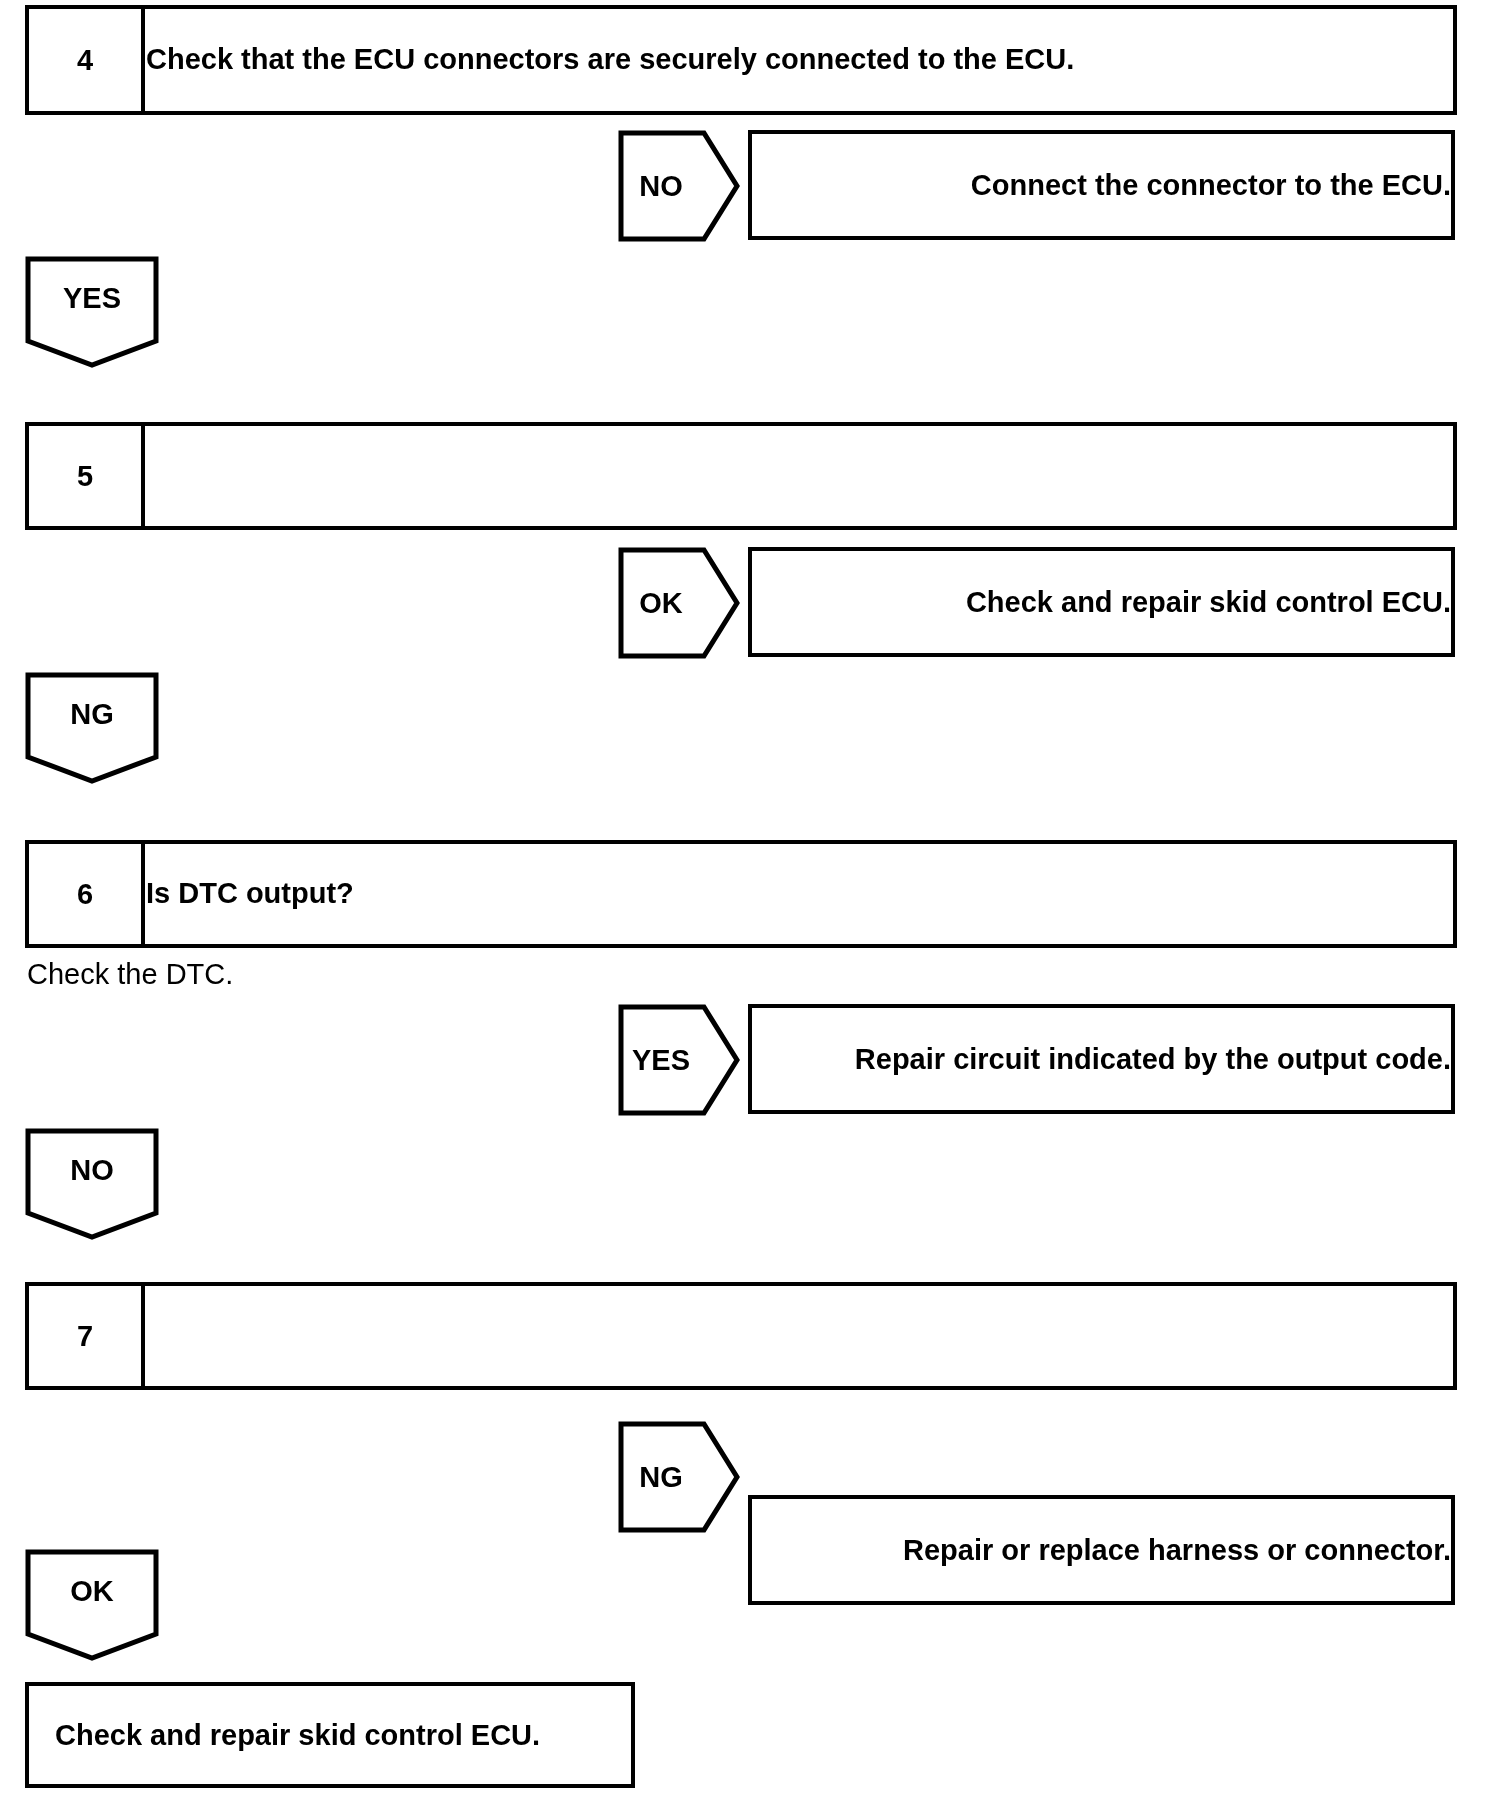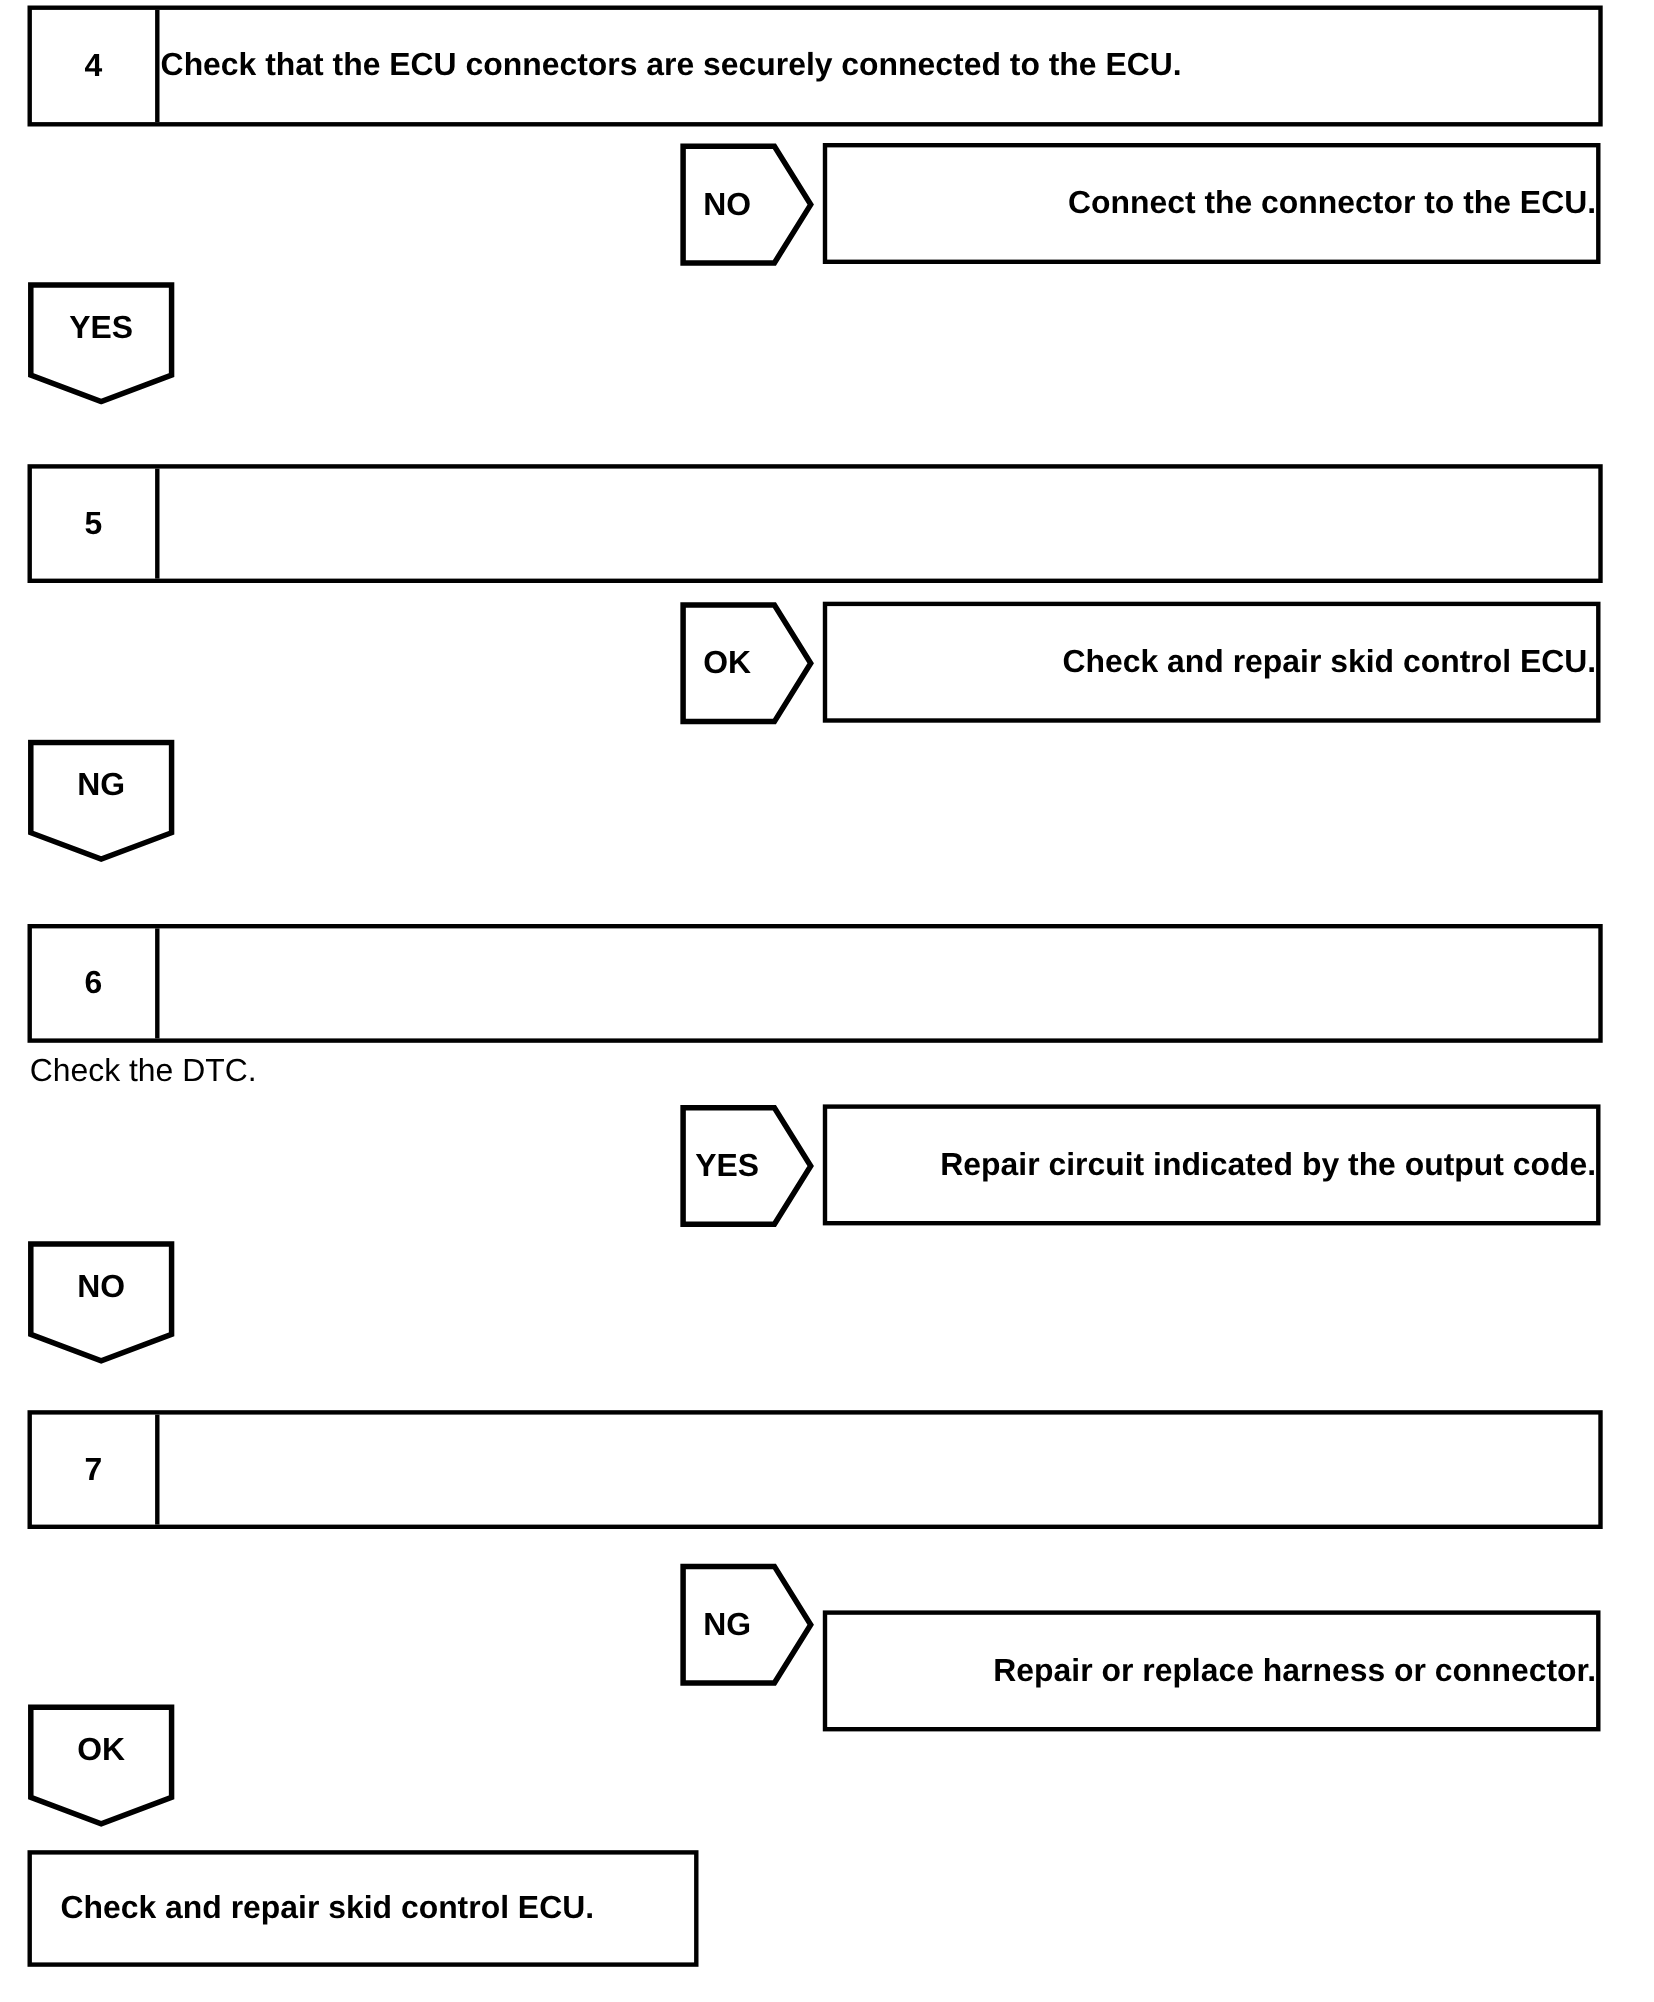--- a/index.html
+++ b/index.html
@@ -107,20 +107,21 @@
 
 <div class="abs pent pent-down" style="left:25px;top:672px;">
   <svg width="134" height="112" viewBox="0 0 134 112">
     <polygon points="3,3 131,3 131,85 67,109 3,85" fill="#ffffff" stroke="#000000" stroke-width="5"></polygon>
   </svg>
   <div class="pent-label">NG</div>
 </div>
 
 <div class="abs step-box" style="top:840px;height:108px;">
   <div class="step-num">6</div>
+  <div class="step-text">Is DTC output?</div>
 </div>
 
 <div class="abs note-text">Check the DTC.</div>
 
 <div class="abs pent pent-right" style="left:618px;top:1004px;">
   <svg width="122" height="112" viewBox="0 0 122 112">
     <polygon points="3,3 86,3 119,56 86,109 3,109" fill="#ffffff" stroke="#000000" stroke-width="5"></polygon>
   </svg>
   <div class="pent-label">YES</div>
 </div>
@@ -138,21 +139,21 @@
 <div class="abs step-box" style="top:1282px;height:108px;">
   <div class="step-num">7</div>
 </div>
 
 <div class="abs pent pent-right" style="left:618px;top:1421px;">
   <svg width="122" height="112" viewBox="0 0 122 112">
     <polygon points="3,3 86,3 119,56 86,109 3,109" fill="#ffffff" stroke="#000000" stroke-width="5"></polygon>
   </svg>
   <div class="pent-label">NG</div>
 </div>
-<div class="abs action-box" style="top:1464px;padding-left:26px;">
+<div class="abs action-box" style="top:1495px;padding-left:26px;">
   <span>Repair or replace harness or connector.</span>
 </div>
 
 <div class="abs pent pent-down" style="left:25px;top:1549px;">
   <svg width="134" height="112" viewBox="0 0 134 112">
     <polygon points="3,3 131,3 131,85 67,109 3,85" fill="#ffffff" stroke="#000000" stroke-width="5"></polygon>
   </svg>
   <div class="pent-label">OK</div>
 </div>
 

